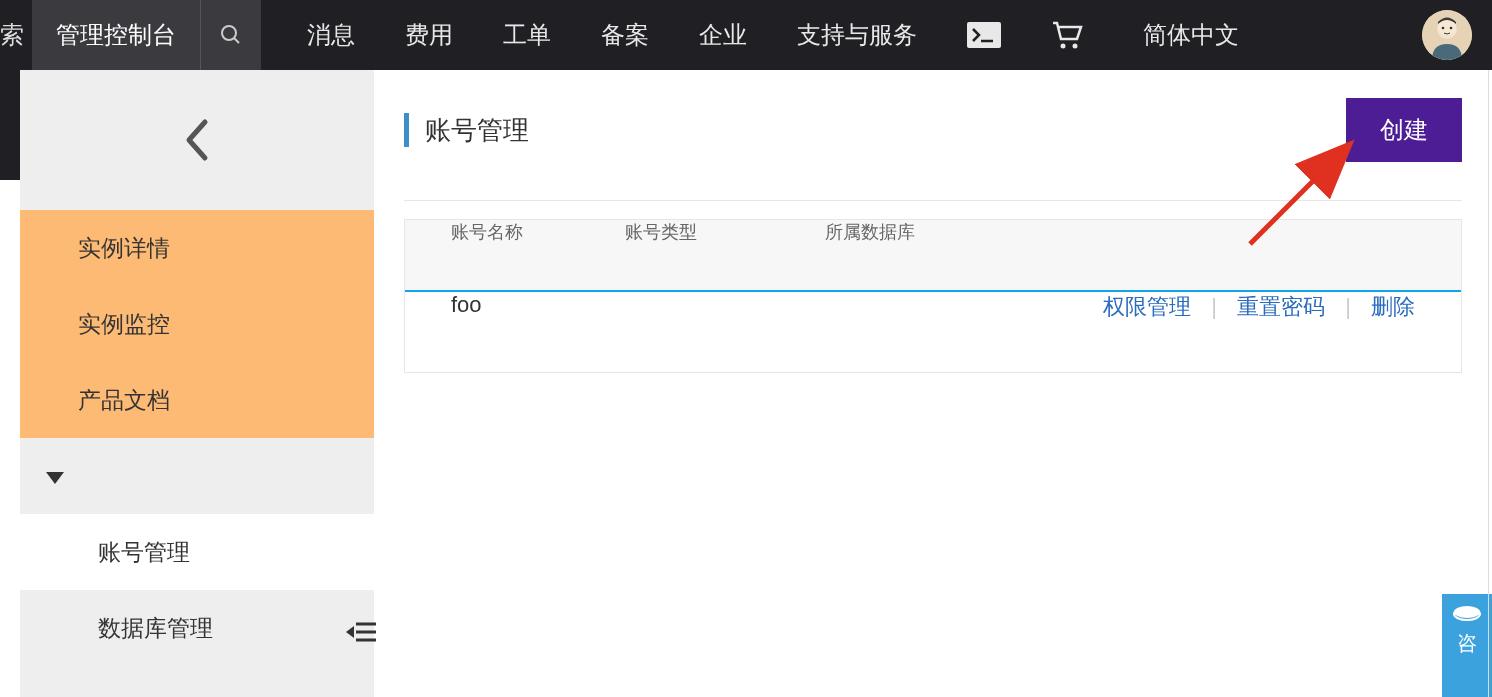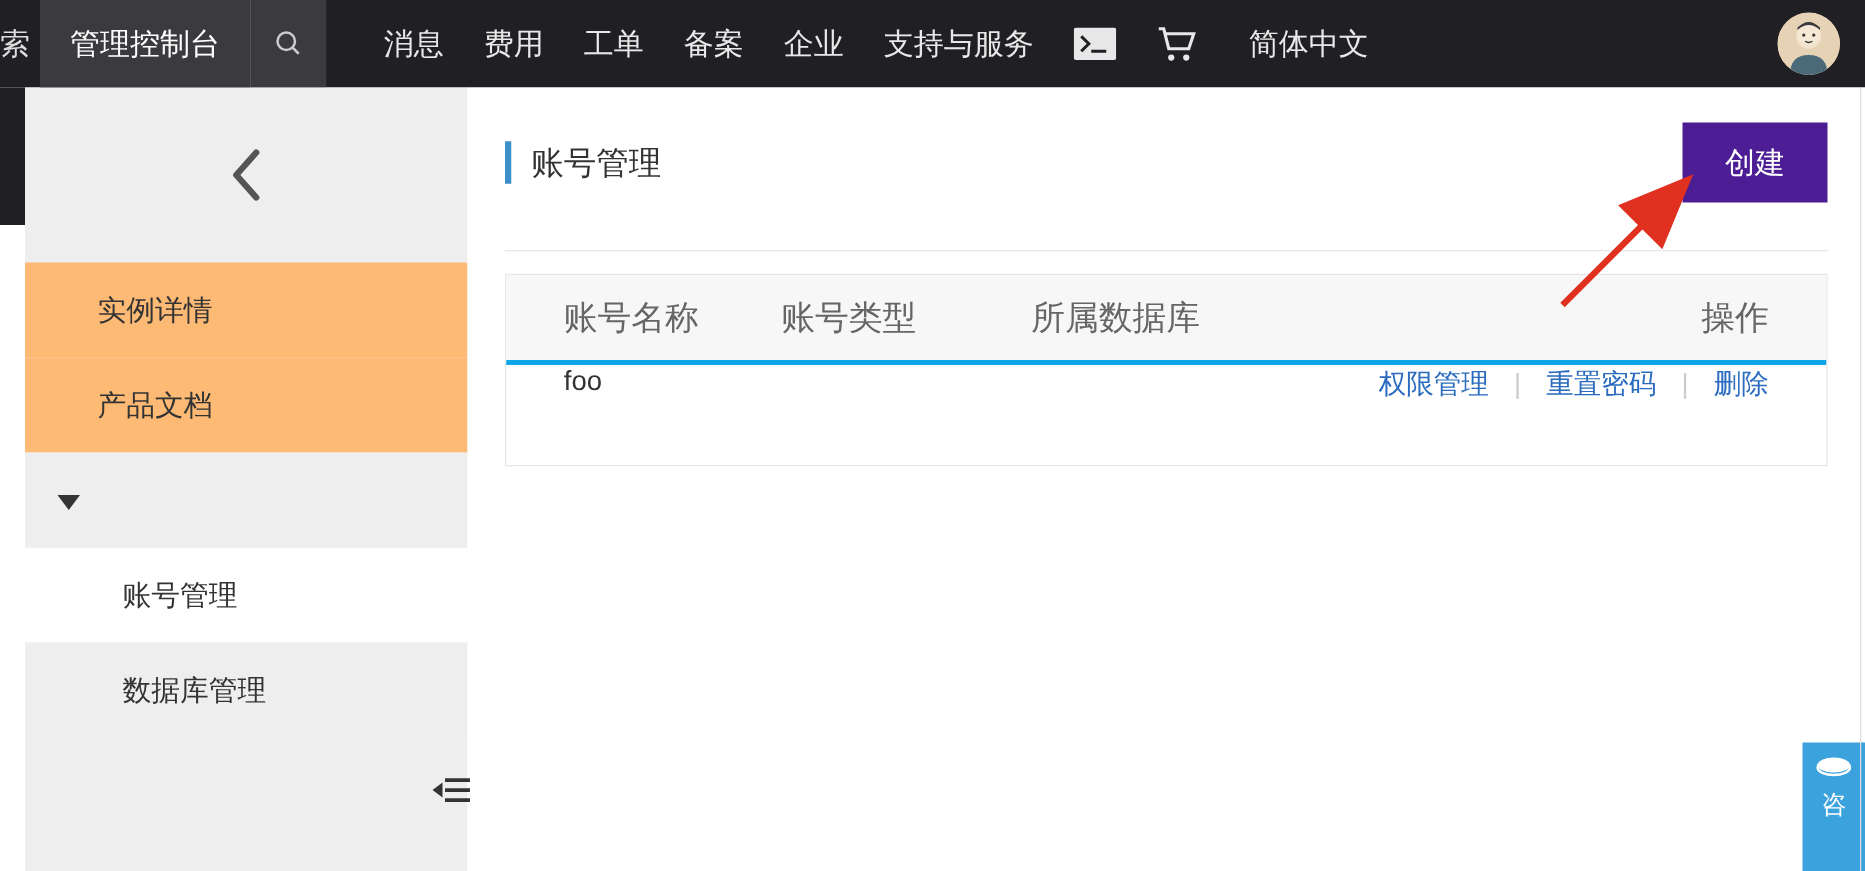--- a/index.html
+++ b/index.html
@@ -38,21 +38,21 @@
       height: 70px;
       width: 60px;
       display: flex;
       align-items: center;
       justify-content: center;
     }
     .topbar .nav {
       display: flex;
       align-items: center;
       margin-left: 46px;
-      gap: 32px;
+      gap: 50px;
       flex: 1;
     }
     .topbar .nav-item {
       color: #e8e8e8;
       cursor: pointer;
       white-space: nowrap;
     }
     .topbar .icon-btn {
       display: flex;
       align-items: center;
@@ -177,24 +177,23 @@
       cursor: pointer;
     }
     .table {
       border: 1px solid #e6e6e6;
       margin-top: 18px;
     }
     .thead {
       display: flex;
       background: #f7f7f7;
       height: 72px;
-      align-items: center;
-      font-size: 27px;
+      font-size: 18px;
       color: #666;
-      border-bottom: 4px solid #0ea5e9;
+      border-bottom: 2px solid #0ea5e9;
     }
     .tbody-row {
       display: flex;
       height: 80px;
       align-items: flex-start;
       font-size: 22px;
       color: #333;
     }
     .col-name { width: 220px; padding-left: 46px; }
     .col-type { width: 200px; }
@@ -296,20 +295,23 @@
   <div class="sidebar">
     <div class="back">
       <svg width="28" height="44" viewBox="0 0 28 44" fill="none" stroke="#555" stroke-width="5" stroke-linecap="round" stroke-linejoin="round">
         <polyline points="22,4 6,22 22,40"></polyline>
       </svg>
     </div>
     <div class="menu-item">
       <span>实例详情</span>
     </div>
     <div class="menu-item">
+      <span>实例监控</span>
+    </div>
+    <div class="menu-item">
       <span>产品文档</span>
     </div>
     <div class="menu-item group">
       <span class="caret">
         <svg width="18" height="12" viewBox="0 0 18 12" fill="#333">
             <polygon points="0,0 18,0 9,12"></polygon>
           </svg>
       </span>
     </div>
     <div class="sub-item">
@@ -327,21 +329,20 @@
         <h1 class="page-title">账号管理</h1>
       </div>
       <button class="create-btn">创建</button>
     </div>
 
     <div class="table">
       <div class="thead">
         <div class="col-name">账号名称</div>
         <div class="col-type">账号类型</div>
         <div class="col-db">所属数据库</div>
-        <div class="col-ops">操作</div>
       </div>
       <div class="tbody-row">
         <div class="col-name">foo</div>
         <div class="col-db"></div>
         <div class="col-ops ops-links">
           <a>权限管理</a>
           <span class="ops-sep">|</span>
           <a>重置密码</a>
           <span class="ops-sep">|</span>
           <a>删除</a>

